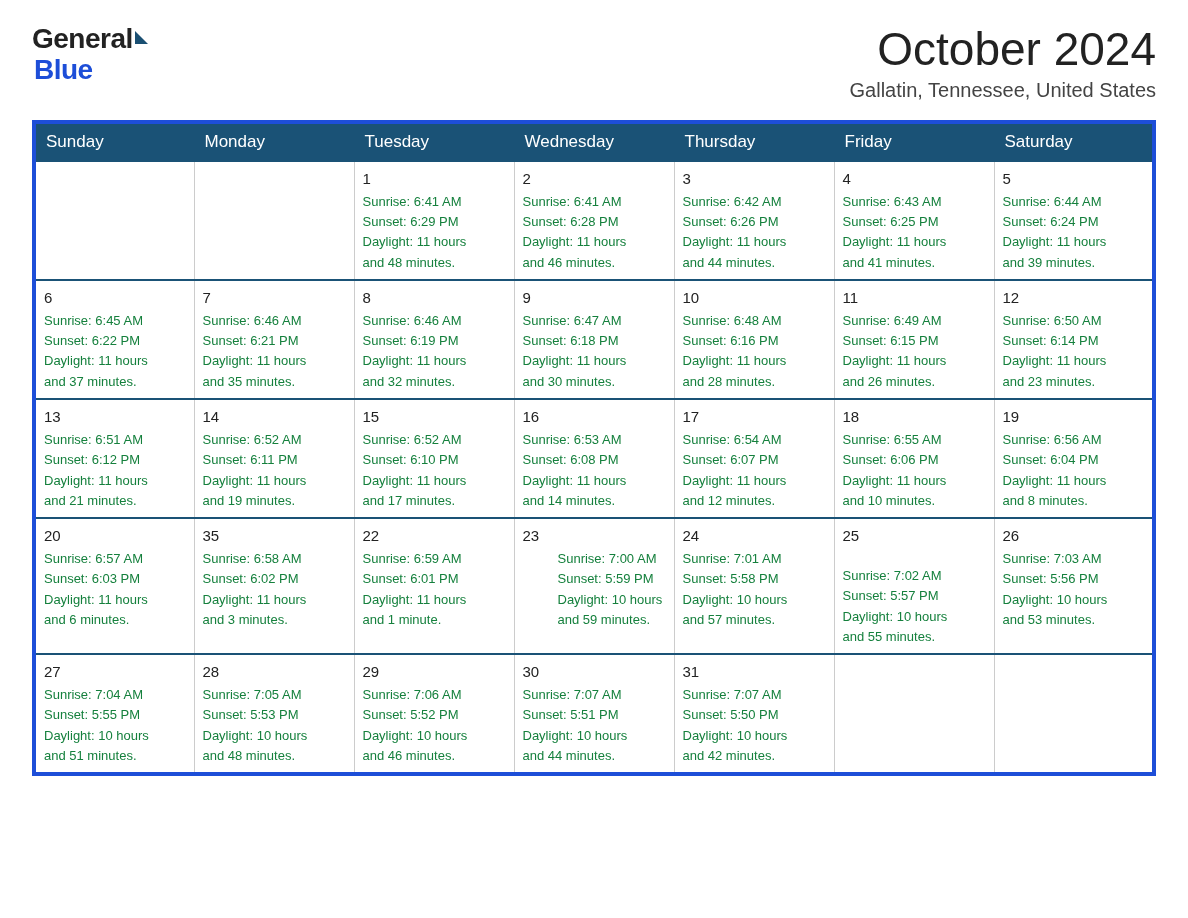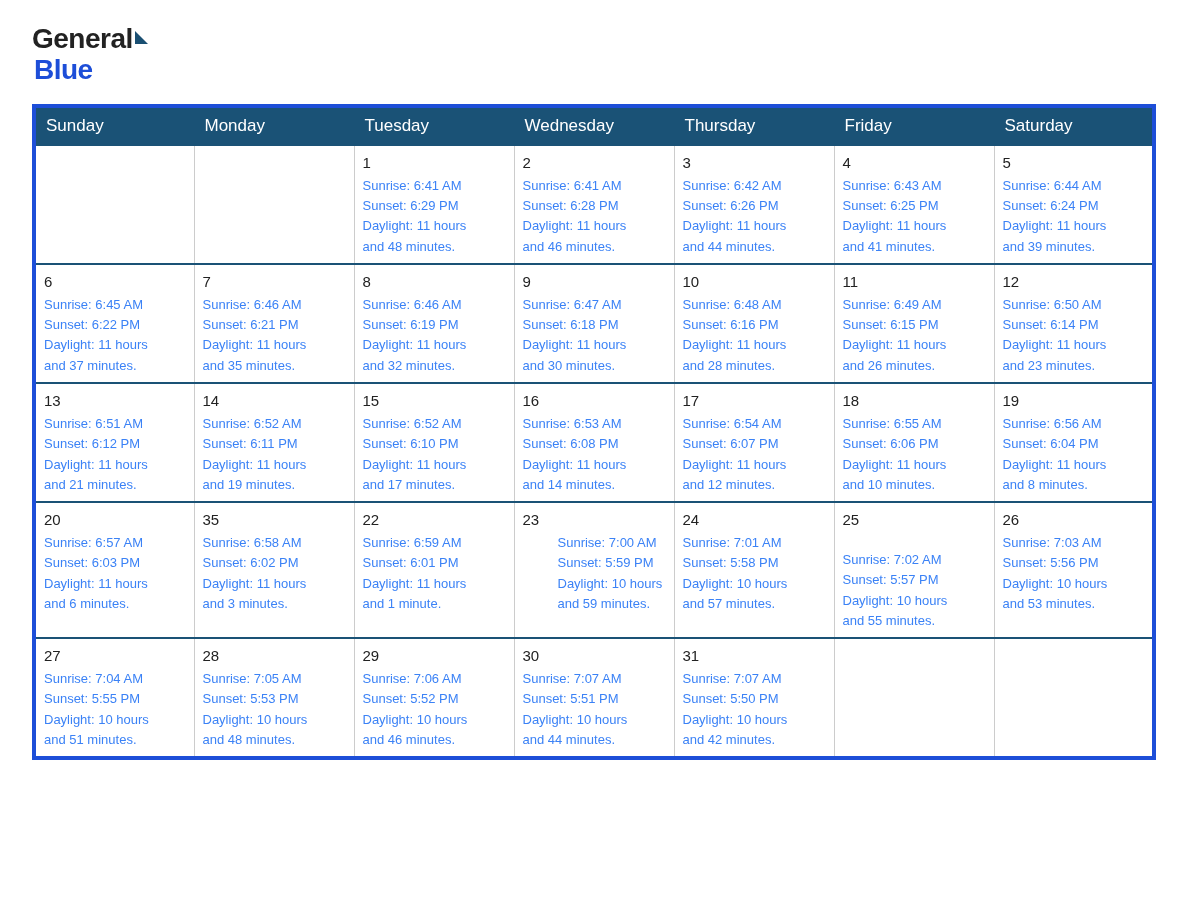--- a/index.html
+++ b/index.html
@@ -67,21 +67,21 @@
     }
     .day-number {
       font-size: 15px;
       color: #222;
       font-weight: normal;
       display: block;
       margin-bottom: 2px;
     }
     .day-info {
       font-size: 13px;
-      color: #3b82f6;
+      color: #15803d;
       line-height: 1.55;
     }
     .logo-text-general {
       font-size: 28px;
       font-weight: 700;
       color: #222;
       letter-spacing: -0.5px;
     }
     .logo-arrow {
       display: inline-block;
@@ -121,20 +121,24 @@
     <div class="logo-block">
       <div class="logo-row1">
         <span class="logo-text-general">General</span>
         <span class="logo-arrow"></span>
       </div>
       <div class="logo-row2">
         <span class="logo-text-blue">Blue</span>
       </div>
     </div>
   </div>
+  <div class="title-section">
+    <h1>October 2024</h1>
+    <h2>Gallatin, Tennessee, United States</h2>
+  </div>
 </div>
 
 <table class="calendar">
   <thead>
     <tr>
     <th>Sunday</th>
         <th>Monday</th>
         <th>Tuesday</th>
         <th>Wednesday</th>
         <th>Thursday</th>

